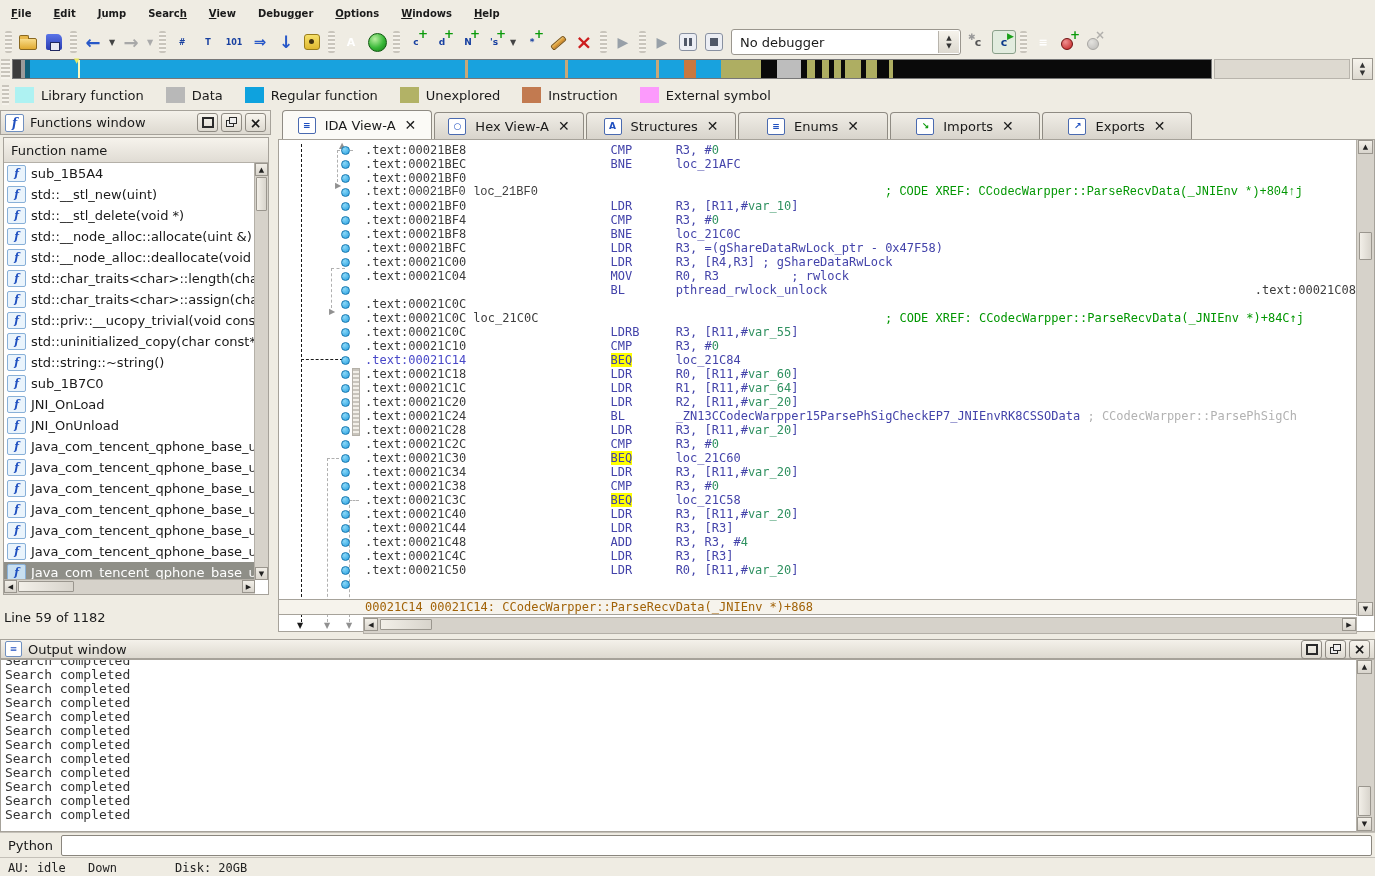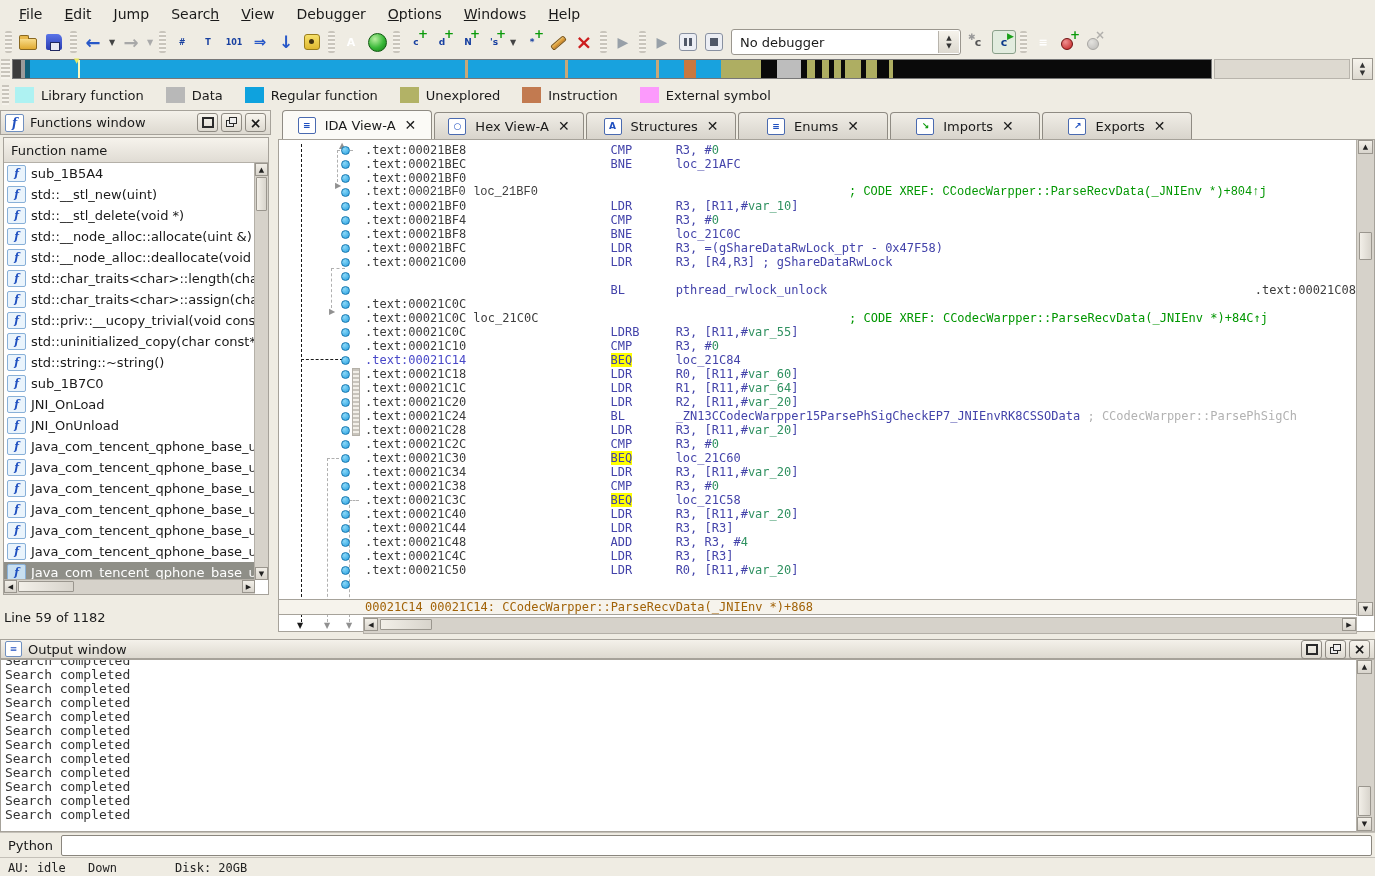--- a/index.html
+++ b/index.html
@@ -1,18 +1,18 @@
 <!DOCTYPE html>
 <html><head>
 <meta charset="utf-8">
 <style>
   html,body{margin:0;padding:0;background:#888;}
   #app{position:relative;width:1375px;height:876px;background:#efece3;font-family:"DejaVu Sans",sans-serif;font-size:13px;color:#1a1a1a;overflow:hidden;}
   
-  #menubar{position:absolute;left:0;top:0;width:100%;height:27px;display:flex;align-items:center;padding-left:8px;box-sizing:border-box;font-size:14px;}
+  #menubar{position:absolute;left:0;top:0;width:100%;height:27px;display:flex;align-items:center;padding-left:0;box-sizing:border-box;font-size:10px;font-weight:bold;}
   .menu-item{padding:3px 11px;cursor:default;}
   .menu-item u{text-decoration:underline;}
   
   #toolbar{position:absolute;left:0;top:27px;width:100%;height:30px;display:flex;align-items:center;box-sizing:border-box;padding-left:2px;}
   .tgrip{width:7px;height:22px;margin:0 3px;background:repeating-linear-gradient(180deg,#c9c5bc 0 2px,#f6f3ec 2px 4px);border-radius:2px;}
   .ic{width:24px;height:24px;margin:0 1px;display:flex;align-items:center;justify-content:center;position:relative;font-weight:bold;font-size:15px;cursor:default;}
   .ic-open-file::before{content:"";position:absolute;width:16px;height:10px;left:3px;top:8px;background:linear-gradient(#f8dc8a,#e0aa30);border:1px solid #8a6820;border-radius:1px 2px 2px 2px;}
   .ic-open-file::after{content:"";position:absolute;width:8px;height:3px;left:3px;top:5px;background:#e8b84a;border:1px solid #8a6820;border-bottom:none;border-radius:2px 2px 0 0;}
   .ic-save-file::before{content:"";position:absolute;inset:4px;background:linear-gradient(#5a74e8,#2a3cb0);border-radius:2px 5px 2px 2px;}
   .ic-save-file::after{content:"";position:absolute;left:8px;top:12px;width:8px;height:7px;background:#e8e8f2;border:1px solid #202860;}
@@ -94,21 +94,21 @@
   .tab{height:26px;min-width:148px;display:flex;align-items:center;justify-content:center;gap:9px;border:1px solid #8f8b83;border-bottom:none;border-radius:4px 4px 0 0;background:linear-gradient(#f0ede6,#d8d4cc);margin-right:2px;font-size:13px;}
   .tab.active{background:#fbfaf6;height:28px;}
   .tab .tclose{font-weight:bold;font-size:14px;color:#1a1a1a;}
   .ti{width:16px;height:15px;background:#fff;border:1px solid #4a6ab0;border-radius:2px;display:flex;align-items:center;justify-content:center;font-size:9px;font-weight:bold;color:#2050c0;}
   .ti-imports-icon{color:#0a9a0a;}
   
   #disasm{position:absolute;left:278px;top:139px;width:1097px;height:493px;background:#fff;border:1px solid #a6a29a;box-sizing:border-box;}
   #asm-code{position:absolute;left:86px;top:3px;right:18px;height:450px;overflow:hidden;font-family:"DejaVu Sans Mono",monospace;font-size:12px;}
   .asm-line{position:absolute;left:0;right:0;height:14px;line-height:14px;white-space:pre;}
   .asm-pos{position:absolute;top:0;white-space:pre;}
-  .tk-k{color:#3c3c3c;} .tk-n{color:#4343aa;} .tk-g{color:#2f9160;} .tk-c{color:#009600;}
+  .tk-k{color:#3c3c3c;} .tk-n{color:#4343aa;} .tk-g{color:#2f9160;} .tk-c{color:#009600;margin-left:36px;}
   .tk-x{color:#b2b2b2;} .tk-b{color:#4848c8;}
   .tk-h{color:#4343aa;background:#ffff00;}
   #asm-margin{position:absolute;left:0;top:0;width:86px;height:460px;}
   .dash-v{position:absolute;border-left:1px dashed #1a1a1a;}
   .dash-h{position:absolute;border-top:1px dashed #1a1a1a;}
   .gdash-v{position:absolute;border-left:1px dashed #b0b0b0;}
   .gdash-h{position:absolute;border-top:1px dashed #b0b0b0;}
   .m-arrow{position:absolute;font-size:8px;color:#909090;line-height:1;}
   .m-arrow.dark{color:#1a1a1a;}
   .asm-dot{position:absolute;width:7px;height:7px;border-radius:50%;background:radial-gradient(circle at 35% 30%,#8ad8f8,#28a0e0);border:1px solid #1878b0;}
@@ -462,20 +462,21 @@
     <div id="asm-code">
         <div class="asm-line" style="top: 0px;"><span class="tk-k">.text:00021BE8</span><span class="asm-pos" style="left: 245.616px;"><span class="tk-n">CMP</span></span><span class="asm-pos" style="left: 310.632px;"><span class="tk-n">R3, #</span><span class="tk-g">0</span></span></div>
         <div class="asm-line" style="top: 14px;"><span class="tk-k">.text:00021BEC</span><span class="asm-pos" style="left: 245.616px;"><span class="tk-n">BNE</span></span><span class="asm-pos" style="left: 310.632px;"><span class="tk-n">loc_21AFC</span></span></div>
         <div class="asm-line" style="top: 28px;"><span class="tk-k">.text:00021BF0</span></div>
         <div class="asm-line" style="top: 42px; font-family: Liberation Mono, monospace;"><span class="tk-k">.text:00021BF0 loc_21BF0</span><span class="asm-pos" style="left: 484.008px;"><span class="tk-c">; CODE XREF: CCodecWarpper::ParseRecvData(_JNIEnv *)+804↑j</span></span></div>
         <div class="asm-line" style="top: 56px;"><span class="tk-k">.text:00021BF0</span><span class="asm-pos" style="left: 245.616px;"><span class="tk-n">LDR</span></span><span class="asm-pos" style="left: 310.632px;"><span class="tk-n">R3, [R11,#</span><span class="tk-g">var_10</span><span class="tk-n">]</span></span></div>
         <div class="asm-line" style="top: 70px;"><span class="tk-k">.text:00021BF4</span><span class="asm-pos" style="left: 245.616px;"><span class="tk-n">CMP</span></span><span class="asm-pos" style="left: 310.632px;"><span class="tk-n">R3, #</span><span class="tk-g">0</span></span></div>
         <div class="asm-line" style="top: 84px;"><span class="tk-k">.text:00021BF8</span><span class="asm-pos" style="left: 245.616px;"><span class="tk-n">BNE</span></span><span class="asm-pos" style="left: 310.632px;"><span class="tk-n">loc_21C0C</span></span></div>
         <div class="asm-line" style="top: 98px;"><span class="tk-k">.text:00021BFC</span><span class="asm-pos" style="left: 245.616px;"><span class="tk-n">LDR</span></span><span class="asm-pos" style="left: 310.632px;"><span class="tk-n">R3, =(gShareDataRwLock_ptr - 0x47F58)</span></span></div>
         <div class="asm-line" style="top: 112px;"><span class="tk-k">.text:00021C00</span><span class="asm-pos" style="left: 245.616px;"><span class="tk-n">LDR</span></span><span class="asm-pos" style="left: 310.632px;"><span class="tk-n">R3, [R4,R3] ; gShareDataRwLock</span></span></div>
+        <div class="asm-line" style="top: 126px;"><span class="tk-k">.text:00021C04</span><span class="asm-pos" style="left: 245.616px;"><span class="tk-n">MOV</span></span><span class="asm-pos" style="left: 310.632px;"><span class="tk-n">R0, R3</span></span><span class="asm-pos" style="left: 426.216px;"><span class="tk-n">; rwlock</span></span></div>
         <div class="asm-line" style="top: 140px; text-align: right;"><span class="tk-k">.text:00021C08</span><span class="asm-pos" style="left: 245.616px;"><span class="tk-n">BL</span></span><span class="asm-pos" style="left: 310.632px;"><span class="tk-n">pthread_rwlock_unlock</span></span></div>
         <div class="asm-line" style="top: 154px;"><span class="tk-k">.text:00021C0C</span></div>
         <div class="asm-line" style="top: 168px;"><span class="tk-k">.text:00021C0C loc_21C0C</span><span class="asm-pos" style="left: 484.008px;"><span class="tk-c">; CODE XREF: CCodecWarpper::ParseRecvData(_JNIEnv *)+84C↑j</span></span></div>
         <div class="asm-line" style="top: 182px;"><span class="tk-k">.text:00021C0C</span><span class="asm-pos" style="left: 245.616px;"><span class="tk-n">LDRB</span></span><span class="asm-pos" style="left: 310.632px;"><span class="tk-n">R3, [R11,#</span><span class="tk-g">var_55</span><span class="tk-n">]</span></span></div>
         <div class="asm-line" style="top: 196px;"><span class="tk-k">.text:00021C10</span><span class="asm-pos" style="left: 245.616px;"><span class="tk-n">CMP</span></span><span class="asm-pos" style="left: 310.632px;"><span class="tk-n">R3, #</span><span class="tk-g">0</span></span></div>
         <div class="asm-line" style="top: 210px;"><span class="tk-b">.text:00021C14</span><span class="asm-pos" style="left: 245.616px;"><span class="tk-h">BEQ</span></span><span class="asm-pos" style="left: 310.632px;"><span class="tk-n">loc_21C84</span></span></div>
         <div class="asm-line" style="top: 224px;"><span class="tk-k">.text:00021C18</span><span class="asm-pos" style="left: 245.616px;"><span class="tk-n">LDR</span></span><span class="asm-pos" style="left: 310.632px;"><span class="tk-n">R0, [R11,#</span><span class="tk-g">var_60</span><span class="tk-n">]</span></span></div>
         <div class="asm-line" style="top: 238px;"><span class="tk-k">.text:00021C1C</span><span class="asm-pos" style="left: 245.616px;"><span class="tk-n">LDR</span></span><span class="asm-pos" style="left: 310.632px;"><span class="tk-n">R1, [R11,#</span><span class="tk-g">var_64</span><span class="tk-n">]</span></span></div>
         <div class="asm-line" style="top: 252px;"><span class="tk-k">.text:00021C20</span><span class="asm-pos" style="left: 245.616px;"><span class="tk-n">LDR</span></span><span class="asm-pos" style="left: 310.632px;"><span class="tk-n">R2, [R11,#</span><span class="tk-g">var_20</span><span class="tk-n">]</span></span></div>
         <div class="asm-line" style="top: 266px;"><span class="tk-k">.text:00021C24</span><span class="asm-pos" style="left: 245.616px;"><span class="tk-n">BL</span></span><span class="asm-pos" style="left: 310.632px;"><span class="tk-n">_ZN13CCodecWarpper15ParsePhSigCheckEP7_JNIEnvRK8CSSOData</span><span class="tk-x"> ; CCodecWarpper::ParsePhSigCh</span></span></div>

